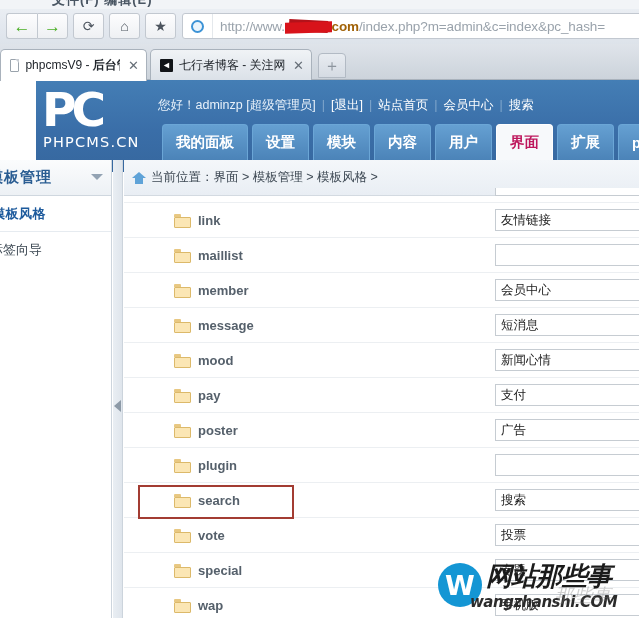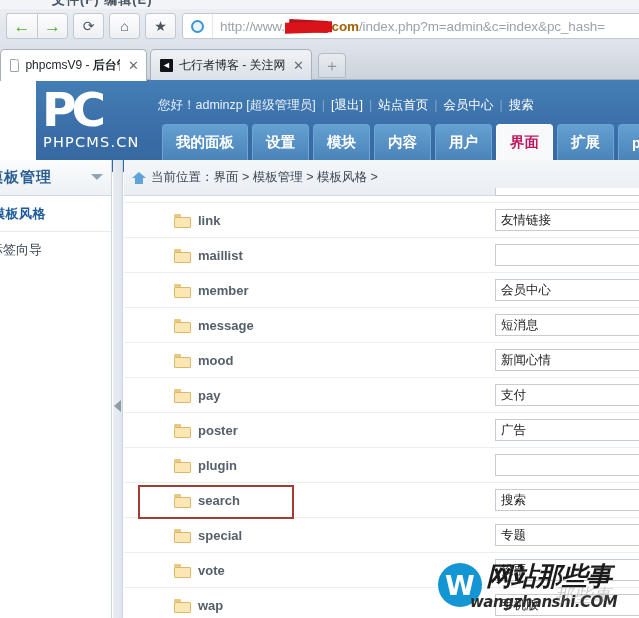--- a/index.html
+++ b/index.html
@@ -477,31 +477,31 @@
             <span class="fname">
               <span class="folder"></span>
               <span>search</span>
             </span>
             <input class="fval" value="搜索" style="">
           </div>
 
           <div class="frow">
             <span class="fname">
               <span class="folder"></span>
+              <span>vote</span>
+            </span>
+            <input class="fval" value="投票" style="">
+          </div>
+
+          <div class="frow">
+            <span class="fname">
+              <span class="folder"></span>
               <span>special</span>
             </span>
             <input class="fval" value="专题" style="">
-          </div>
-
-          <div class="frow">
-            <span class="fname">
-              <span class="folder"></span>
-              <span>vote</span>
-            </span>
-            <input class="fval" value="投票" style="">
           </div>
 
           <div class="frow">
             <span class="fname">
               <span class="folder"></span>
               <span>wap</span>
             </span>
             <input class="fval" value="手机版" style="">
           </div>
 

